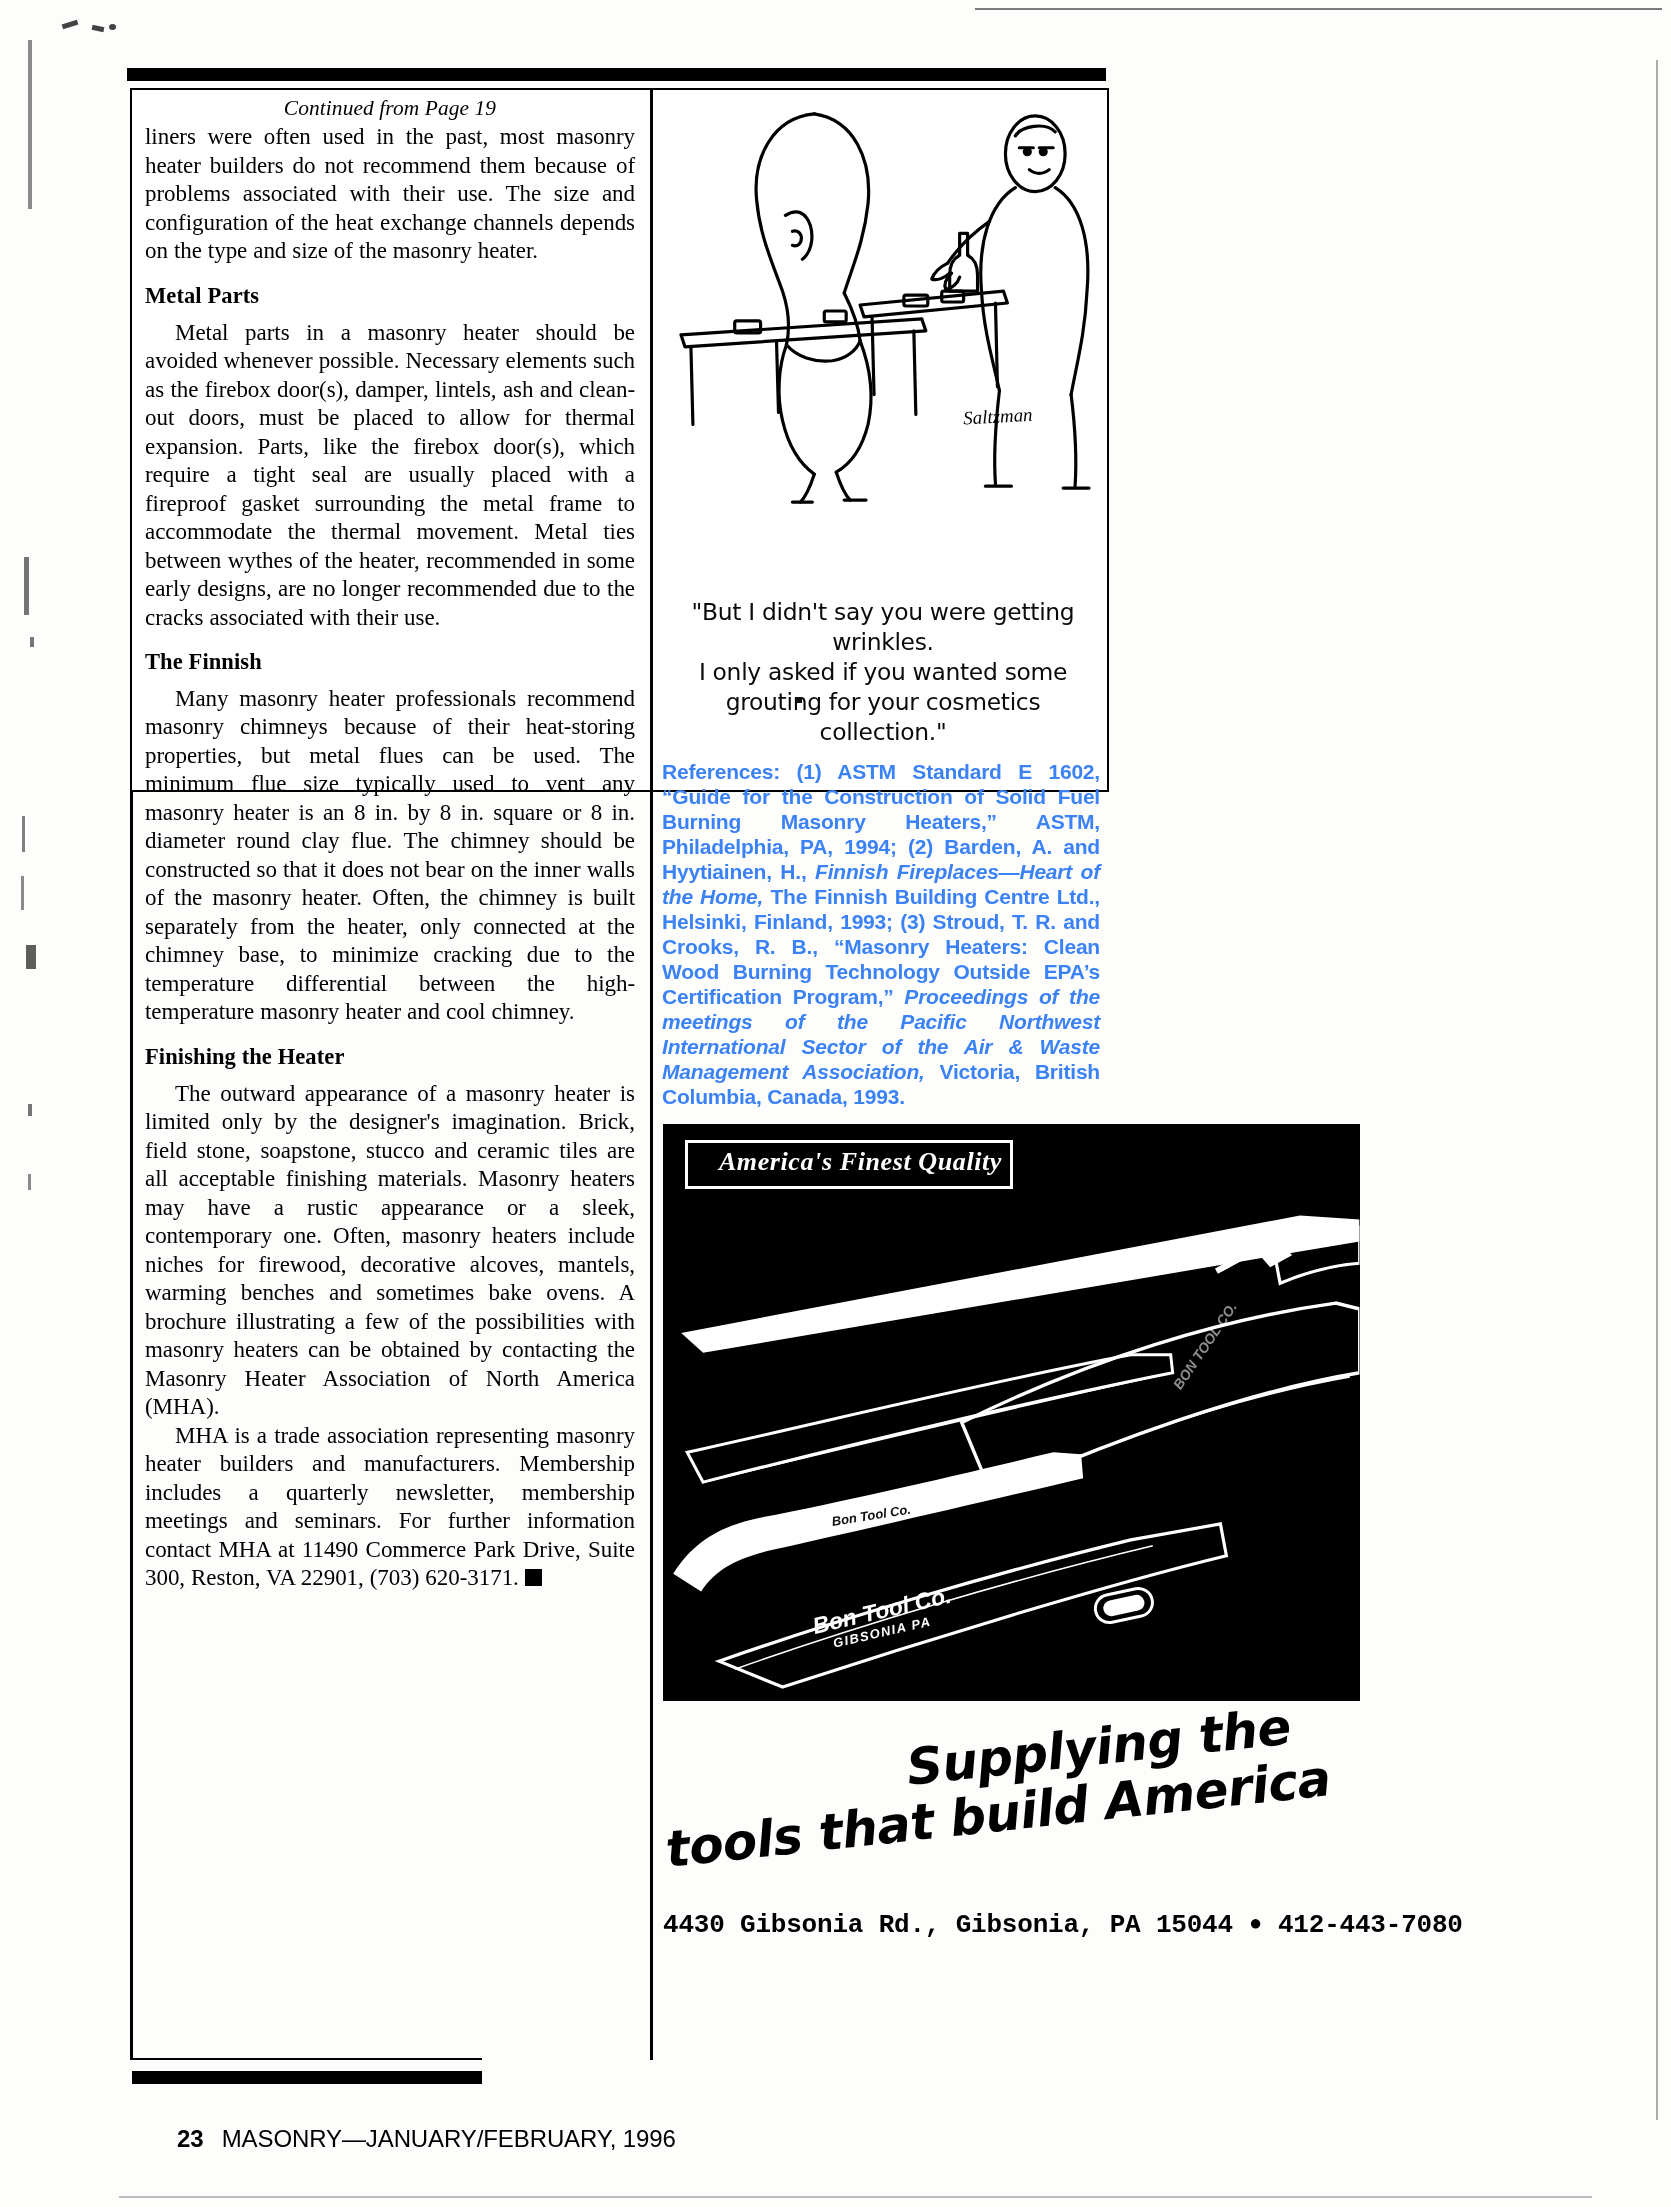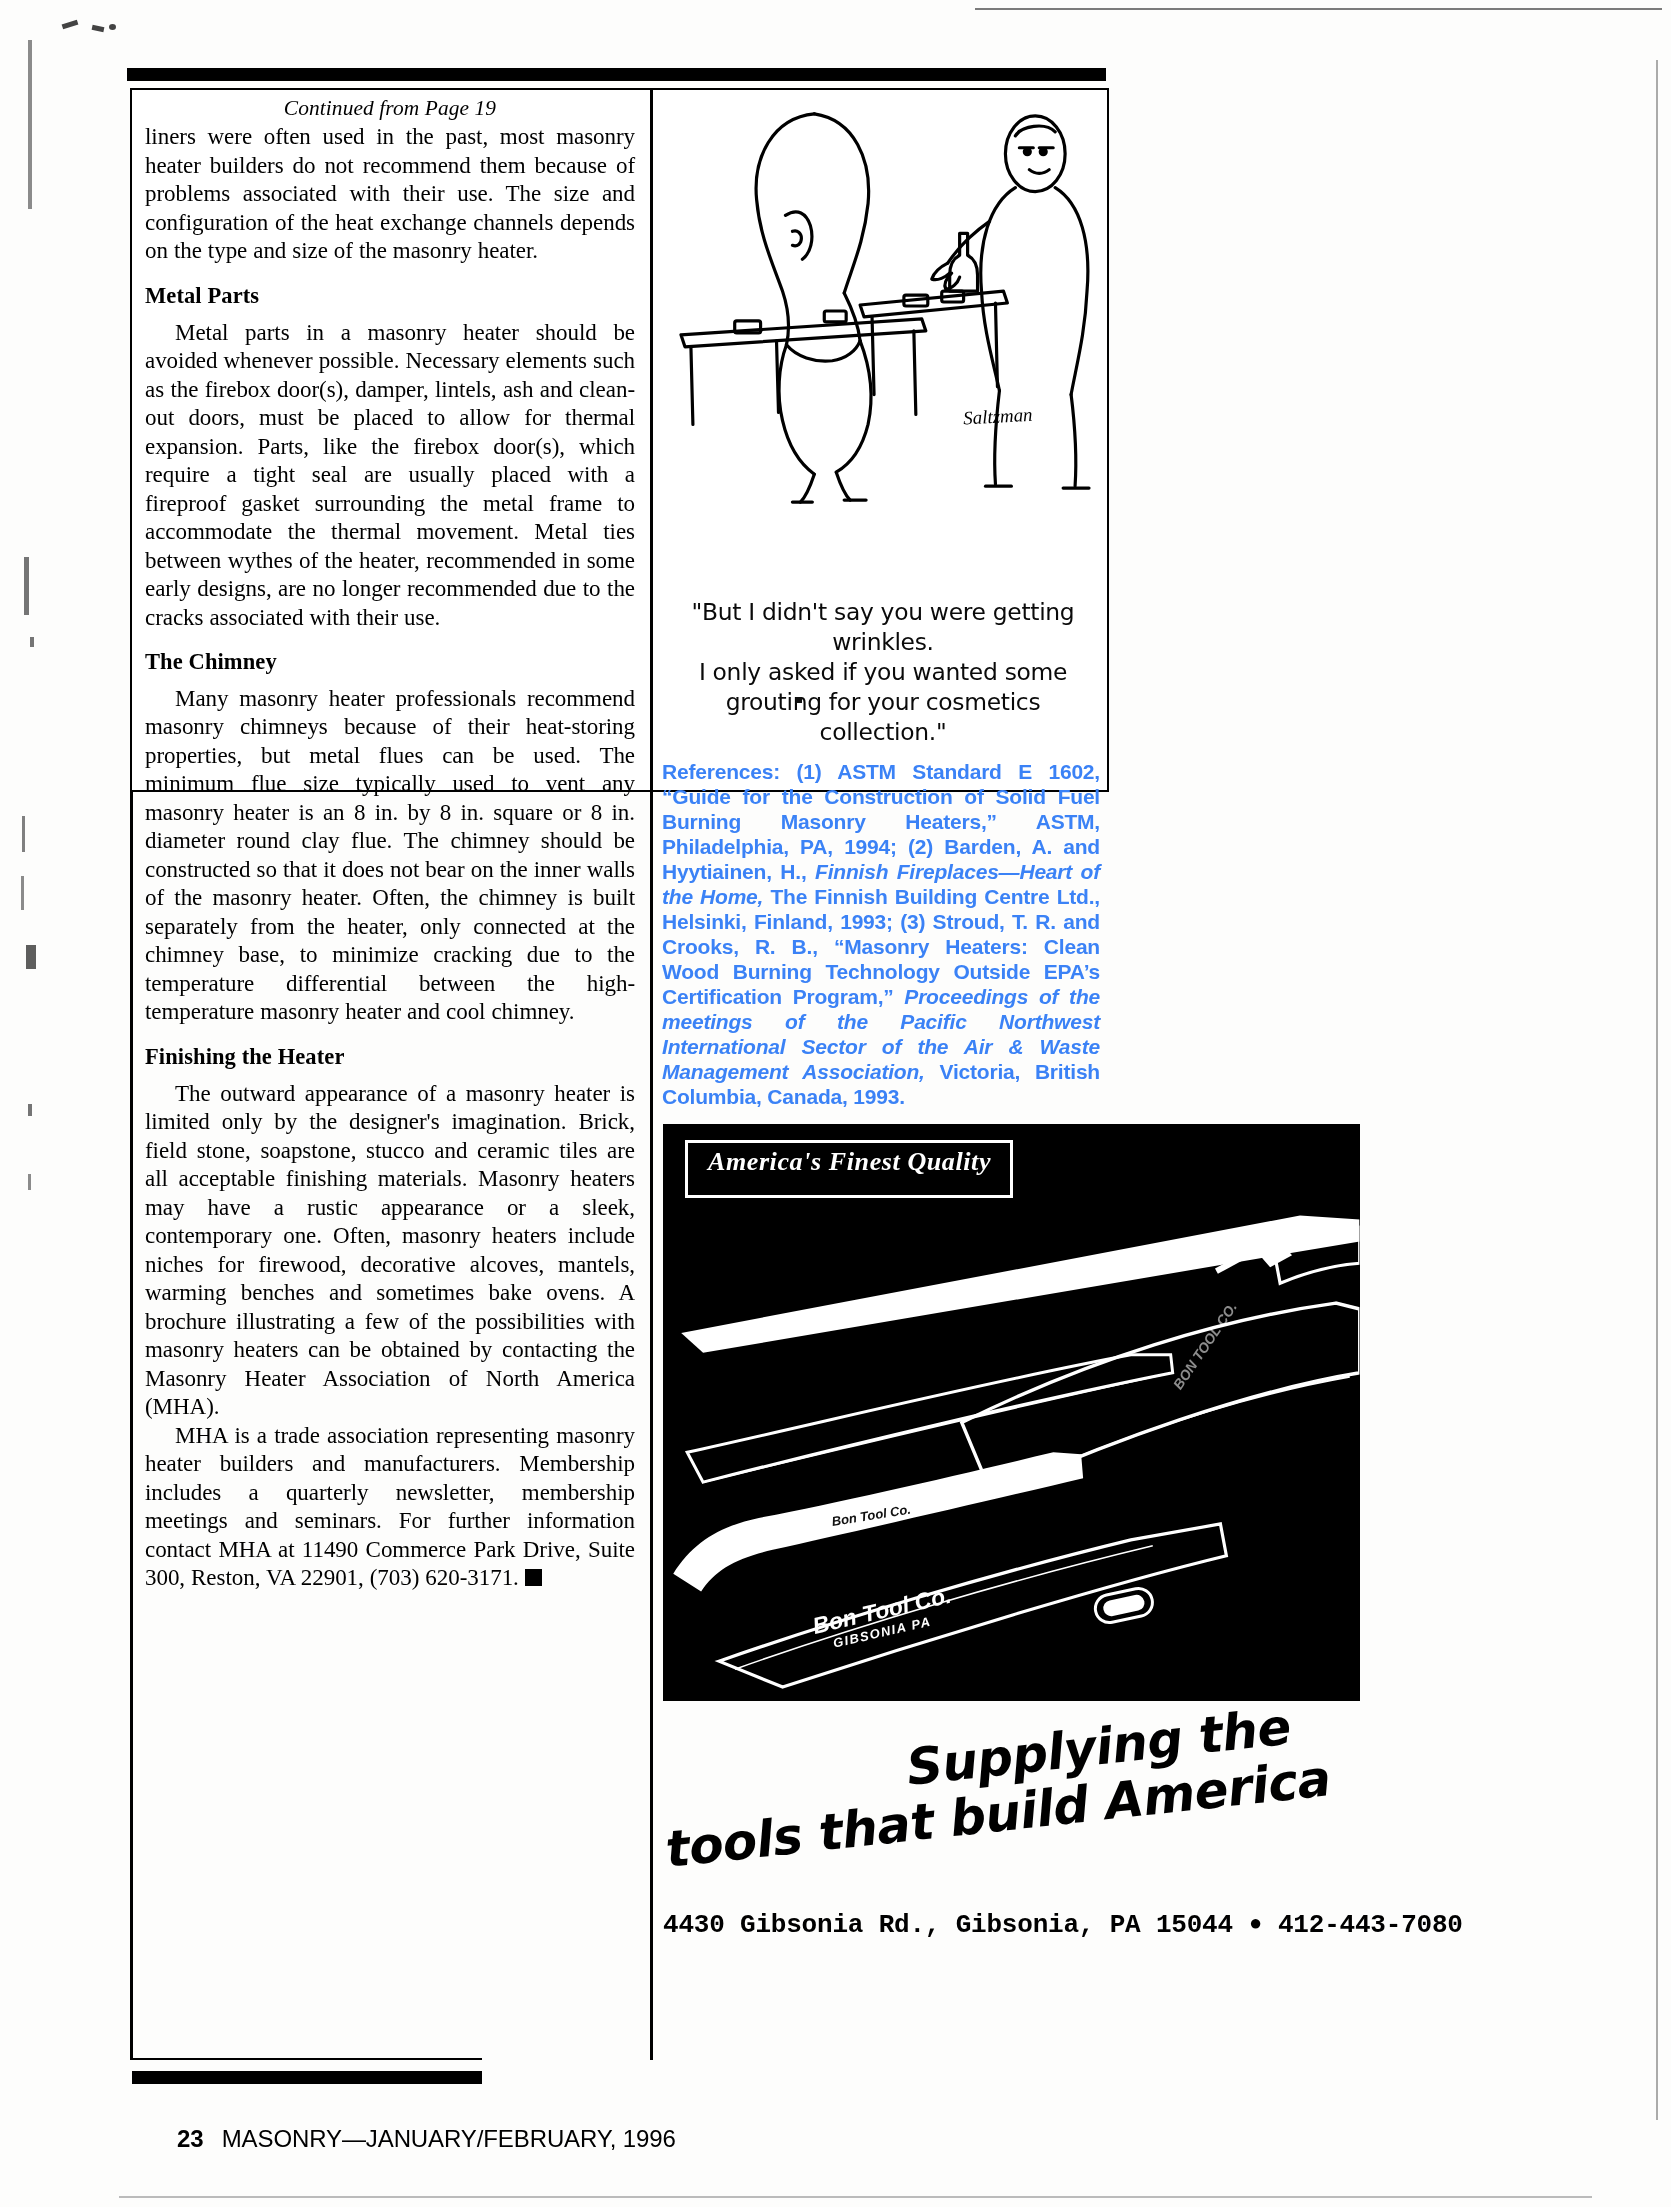--- a/index.html
+++ b/index.html
@@ -196,22 +196,22 @@
     transform-origin: left center;
     white-space: nowrap;
   }
   #logo-reg {
     font-size: 16px;
     vertical-align: super;
     letter-spacing: 0;
   }
   #logo-tagline-bar {
     background: #000;
-    padding: 4px 8px 18px 12px;
-    text-align: left;
+    padding: 4px 8px 9px 12px;
+    text-align: right;
     margin-left: 8px;
   }
   #logo-tagline {
     font-family: "Liberation Serif", serif;
     font-style: italic;
     font-weight: bold;
     font-size: 26px;
     color: #ffffff;
     letter-spacing: 0.6px;
     white-space: nowrap;
@@ -298,21 +298,21 @@
 
 <div id="left-col">
 
   <p class="continued">Continued from Page 19</p>
 
   <p class="body">liners were often used in the past, most masonry heater builders do not recommend them because of problems associated with their use. The size and configuration of the heat exchange channels depends on the type and size of the masonry heater.</p>
 
   <h3 class="subhead">Metal Parts</h3>
   <p class="body indent">Metal parts in a masonry heater should be avoided whenever possible. Necessary elements such as the firebox door(s), damper, lintels, ash and clean-out doors, must be placed to allow for thermal expansion. Parts, like the firebox door(s), which require a tight seal are usually placed with a fireproof gasket surrounding the metal frame to accommodate the thermal movement. Metal ties between wythes of the heater, recommended in some early designs, are no longer recommended due to the cracks associated with their use.</p>
 
-  <h3 class="subhead">The Chimney</h3>
+  <h3 class="subhead">The Finnish</h3>
   <p class="body indent">Many masonry heater professionals recommend masonry chimneys because of their heat-storing properties, but metal flues can be used. The minimum flue size typically used to vent any masonry heater is an 8 in. by 8 in. square or 8 in. diameter round clay flue. The chimney should be constructed so that it does not bear on the inner walls of the masonry heater. Often, the chimney is built separately from the heater, only connected at the chimney base, to minimize cracking due to the temperature differential between the high-temperature masonry heater and cool chimney.</p>
 
   <h3 class="subhead">Finishing the Heater</h3>
   <p class="body indent">The outward appearance of a masonry heater is limited only by the designer's imagination. Brick, field stone, soapstone, stucco and ceramic tiles are all acceptable finishing materials. Masonry heaters may have a rustic appearance or a sleek, contemporary one. Often, masonry heaters include niches for firewood, decorative alcoves, mantels, warming benches and sometimes bake ovens. A brochure illustrating a few of the possibilities with masonry heaters can be obtained by contacting the Masonry Heater Association of North America (MHA).</p>
   <p class="body indent"><span>MHA is a trade association representing masonry heater builders and manufacturers. Membership includes a quarterly newsletter, membership meetings and seminars. For further information contact MHA at 11490 Commerce Park Drive, Suite 300, Reston, VA 22901, (703) 620-3171.</span><span class="endmark"></span></p>
 </div>
 
 <div id="cartoon-area">
   <svg id="cartoon-svg" viewBox="0 0 438 420" xmlns="http://www.w3.org/2000/svg">
     <g fill="none" stroke="#000" stroke-width="3.2" stroke-linecap="round" stroke-linejoin="round">

